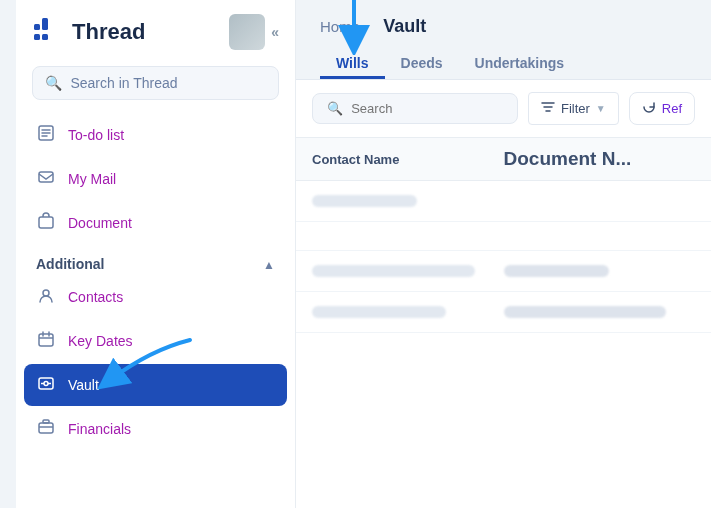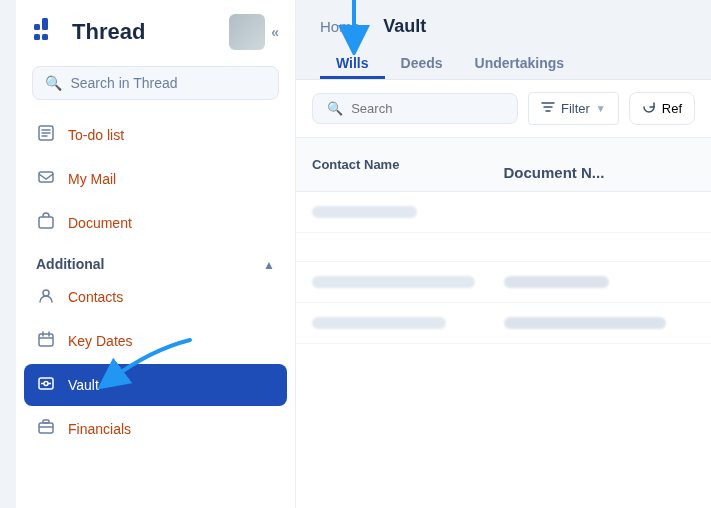--- a/index.html
+++ b/index.html
@@ -97,21 +97,21 @@
       padding: 0 8px;
     }
 
     .nav-item {
       display: flex;
       align-items: center;
       gap: 12px;
       padding: 10px 12px;
       border-radius: 8px;
       cursor: pointer;
-      color: #c2410c;
+      color: #a21caf;
       font-size: 14px;
       font-weight: 500;
       margin-bottom: 2px;
     }
 
     .nav-item.active {
       background: #1e4db7;
       color: #fff;
     }
 
@@ -264,21 +264,21 @@
     }
 
     .refresh-btn {
       display: flex;
       align-items: center;
       gap: 6px;
       padding: 7px 12px;
       border: 1px solid #e2e8f0;
       border-radius: 8px;
       background: #fff;
-      color: #000000;
+      color: #6d28d9;
       font-size: 13px;
       cursor: pointer;
     }
 
     .table-header {
       display: flex;
       align-items: center;
       padding: 10px 16px;
       border-bottom: 1px solid #e8edf2;
       background: #f8fafc;
@@ -286,24 +286,23 @@
 
     .col-contact {
       flex: 1;
       font-size: 13px;
       font-weight: 600;
       color: #3d4f6e;
     }
 
     .col-document {
       flex: 1;
-      font-size: 15px;
+      font-size: 19px;
       font-weight: 600;
       color: #3d4f6e;
-      margin-top: 16px;
     }
 
     .table-rows {
       flex: 1;
       overflow-y: auto;
     }
 
     .table-row {
       display: flex;
       align-items: center;

